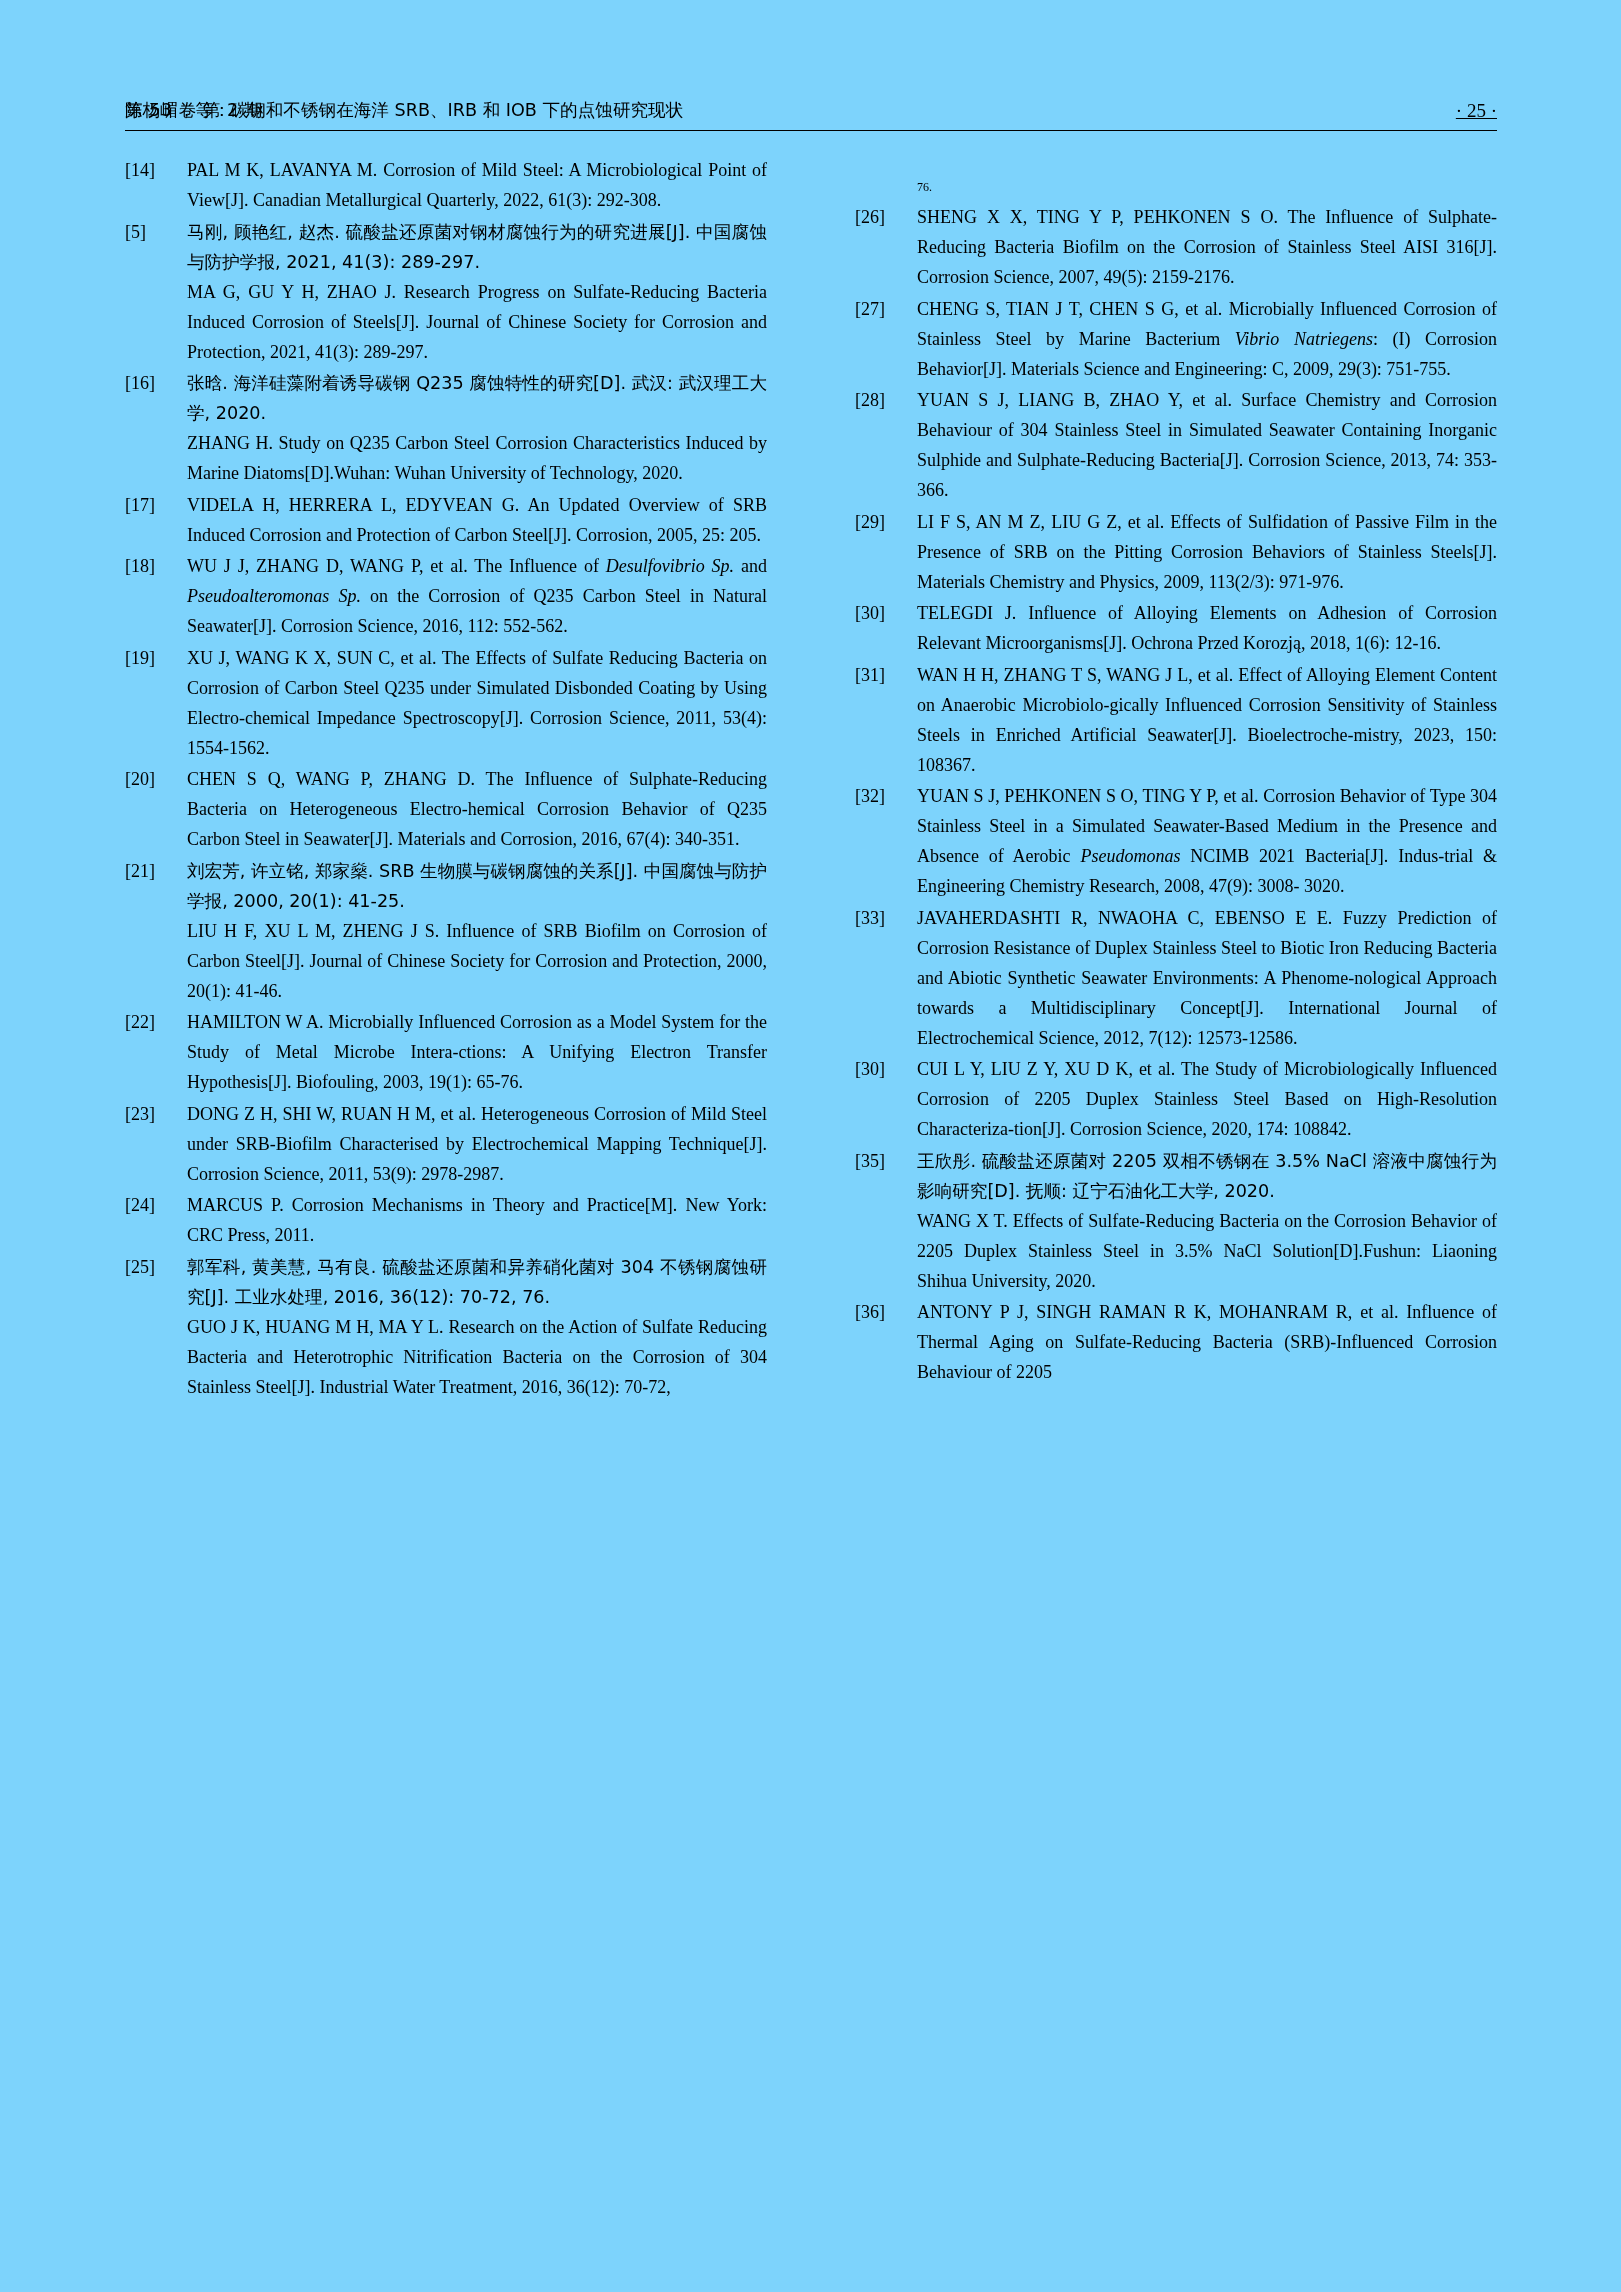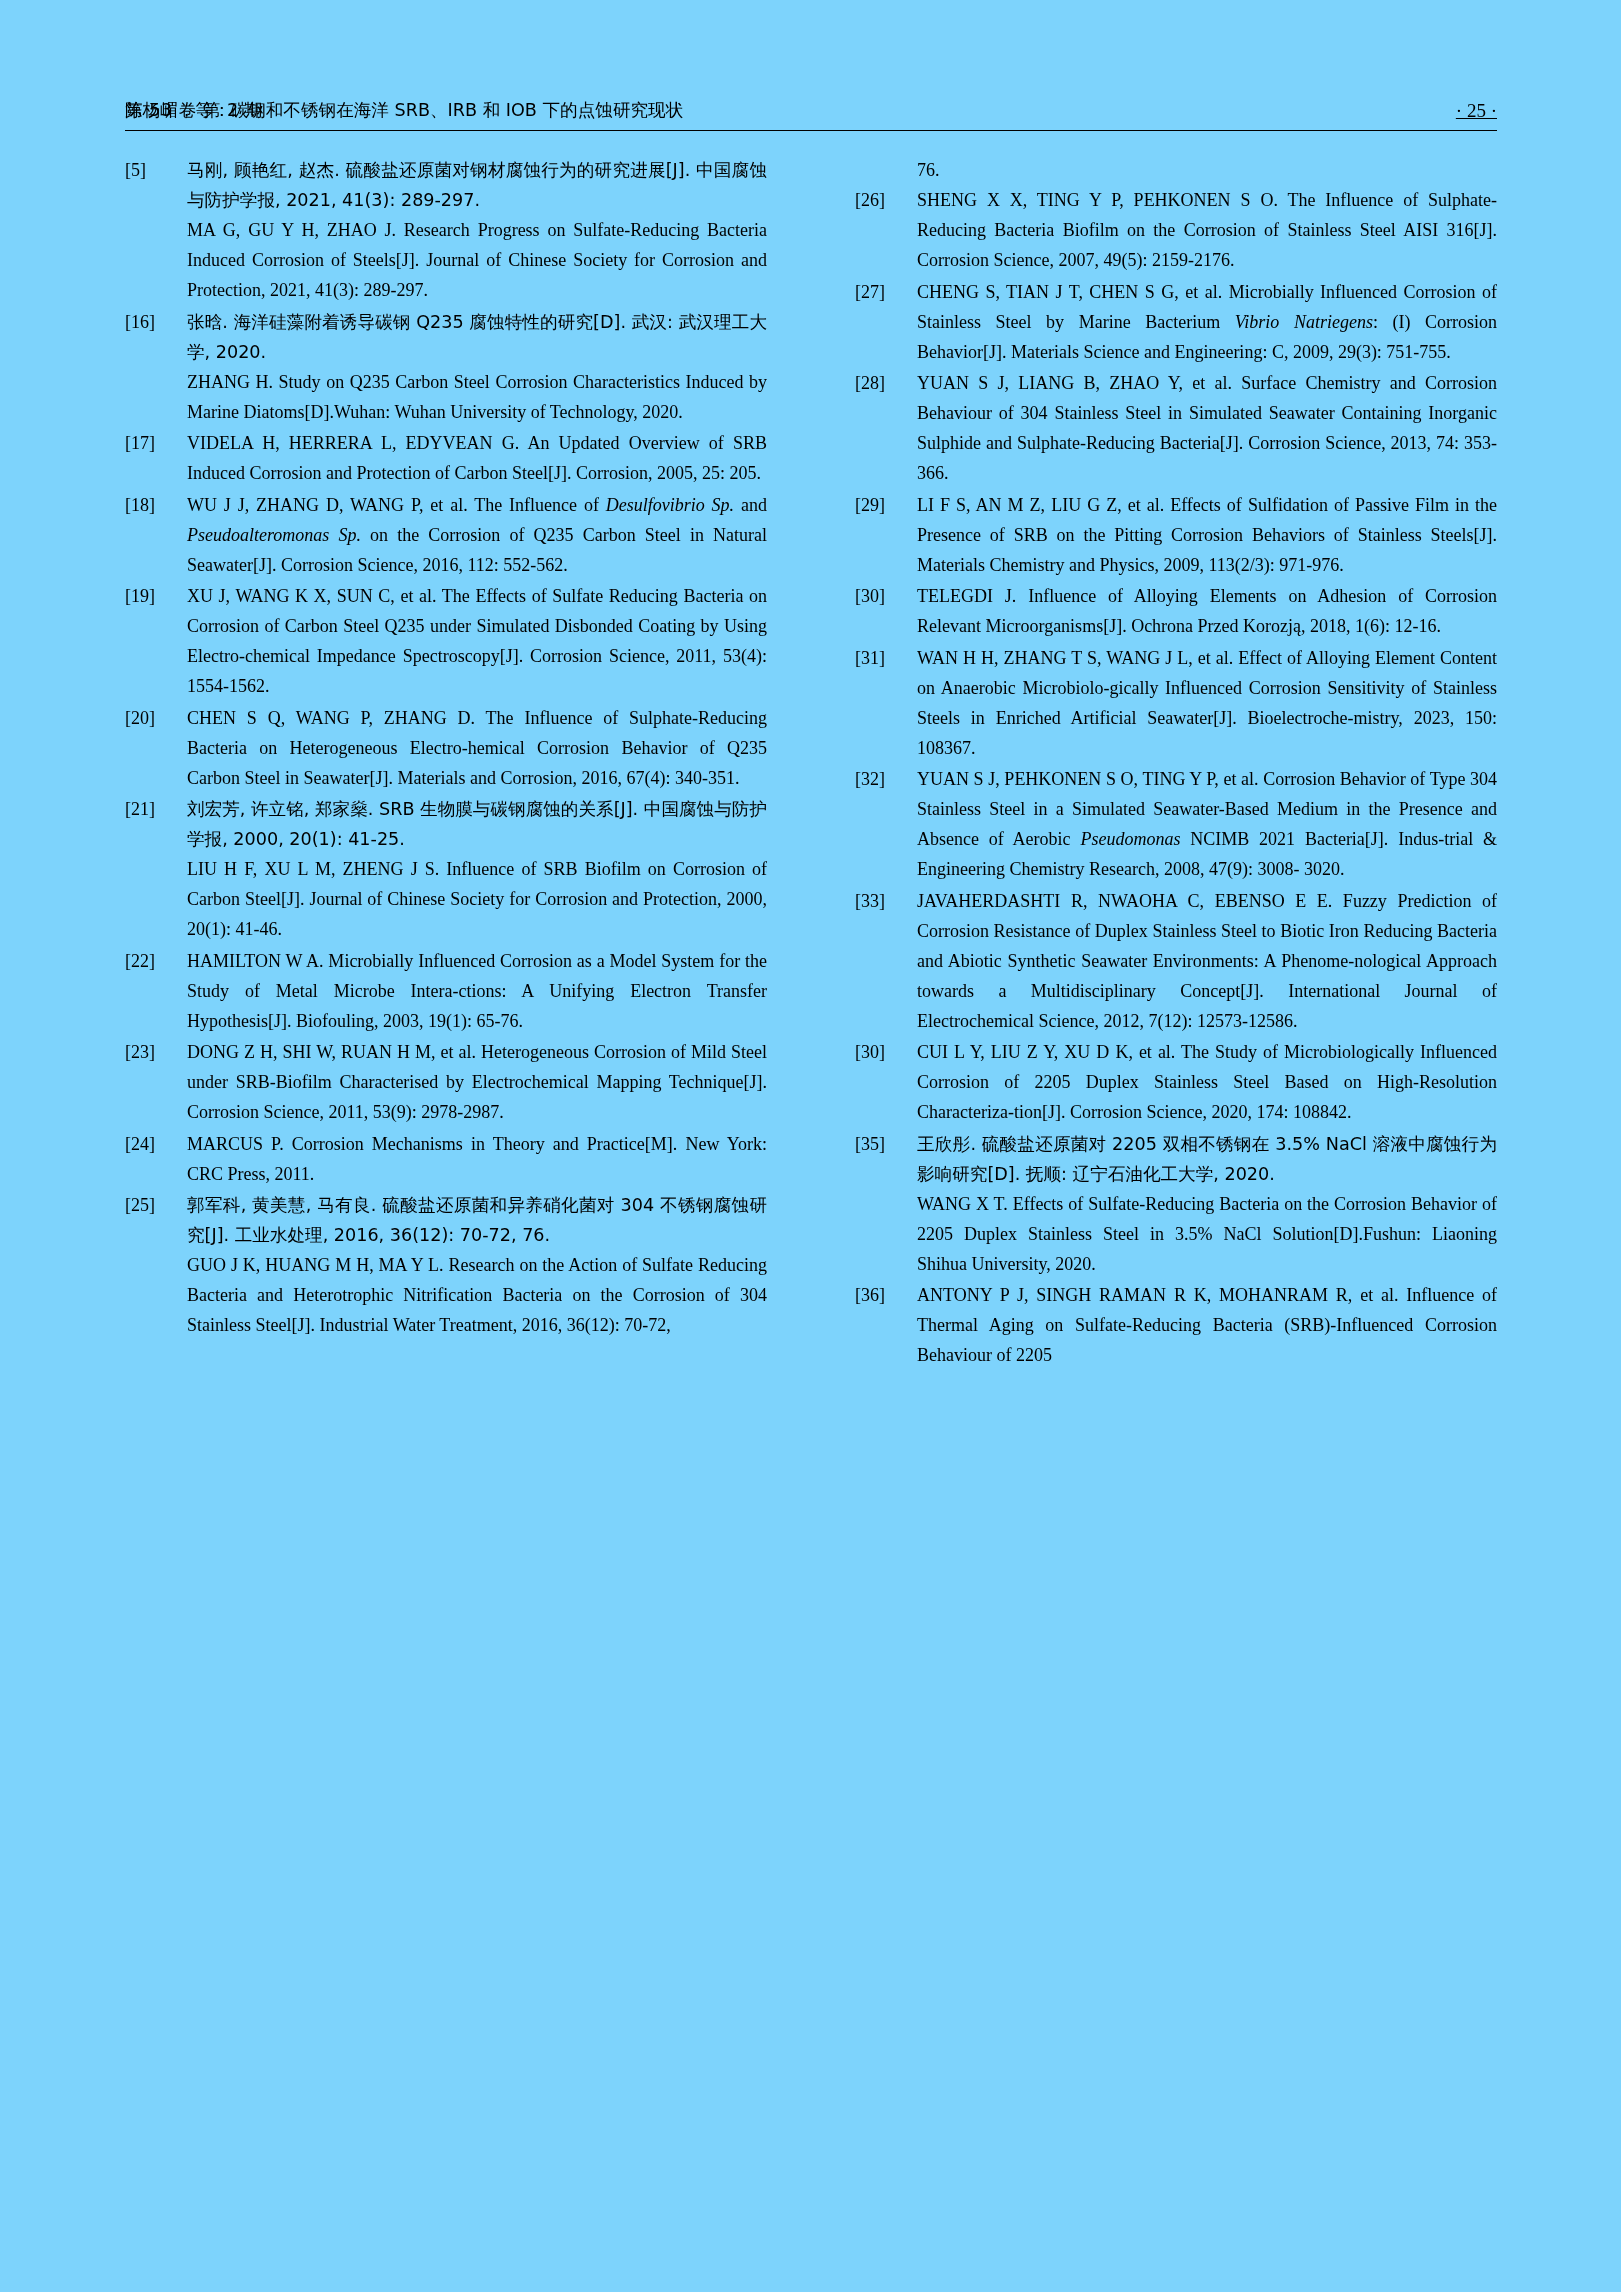--- a/index.html
+++ b/index.html
@@ -98,40 +98,45 @@
     text-justify: inter-word;
   }
   .ref p.last { text-align: justify; }
   .zh {
     font-family: "DejaVu Sans", sans-serif;
     font-size: 17.6px;
   }
   .cont {
     position: relative;
     padding-left: 62px;
-    font-size: 18px;
+    font-size: 12px;
     line-height: 30px;
+    margin-top: 17px;
   }
   i { font-style: italic; }
 </style>
 </head>
 <body>
 
 <div class="page">
 
   <div class="header">
     <span class="h-left zh">第 53 卷    第 2 期</span>
     <span class="h-center zh">陈杨嵋，等：碳钢和不锈钢在海洋 SRB、IRB 和 IOB 下的点蚀研究现状</span>
     <span class="h-right">· 25 ·</span>
   </div>
   <div class="header-rule"></div>
 
   <div class="columns">
     <div class="col col-left" id="col-left">
         <div class="ref">
+          <span class="num">[14]</span>
+          <p class="last">PAL M K, LAVANYA M. Corrosion of Mild Steel: A Microbiological Point of View[J]. Canadian Metallurgical Quarterly, 2022, 61(3): 292-308.</p>
+        </div>
+        <div class="ref">
           <span class="num">[5]</span>
           <p class="zh">马刚, 顾艳红, 赵杰. 硫酸盐还原菌对钢材腐蚀行为的研究进展[J]. 中国腐蚀与防护学报, 2021, 41(3): 289-297.</p>
           <p class="last">MA G, GU Y H, ZHAO J. Research Progress on Sulfate-Reducing Bacteria Induced Corrosion of Steels[J]. Journal of Chinese Society for Corrosion and Protection, 2021, 41(3): 289-297.</p>
         </div>
         <div class="ref">
           <span class="num">[16]</span>
           <p class="zh">张晗. 海洋硅藻附着诱导碳钢 Q235 腐蚀特性的研究[D]. 武汉: 武汉理工大学, 2020.</p>
           <p class="last">ZHANG H. Study on Q235 Carbon Steel Corrosion Characteristics Induced by Marine Diatoms[D].Wuhan: Wuhan University of Technology, 2020.</p>
         </div>
         <div class="ref">

